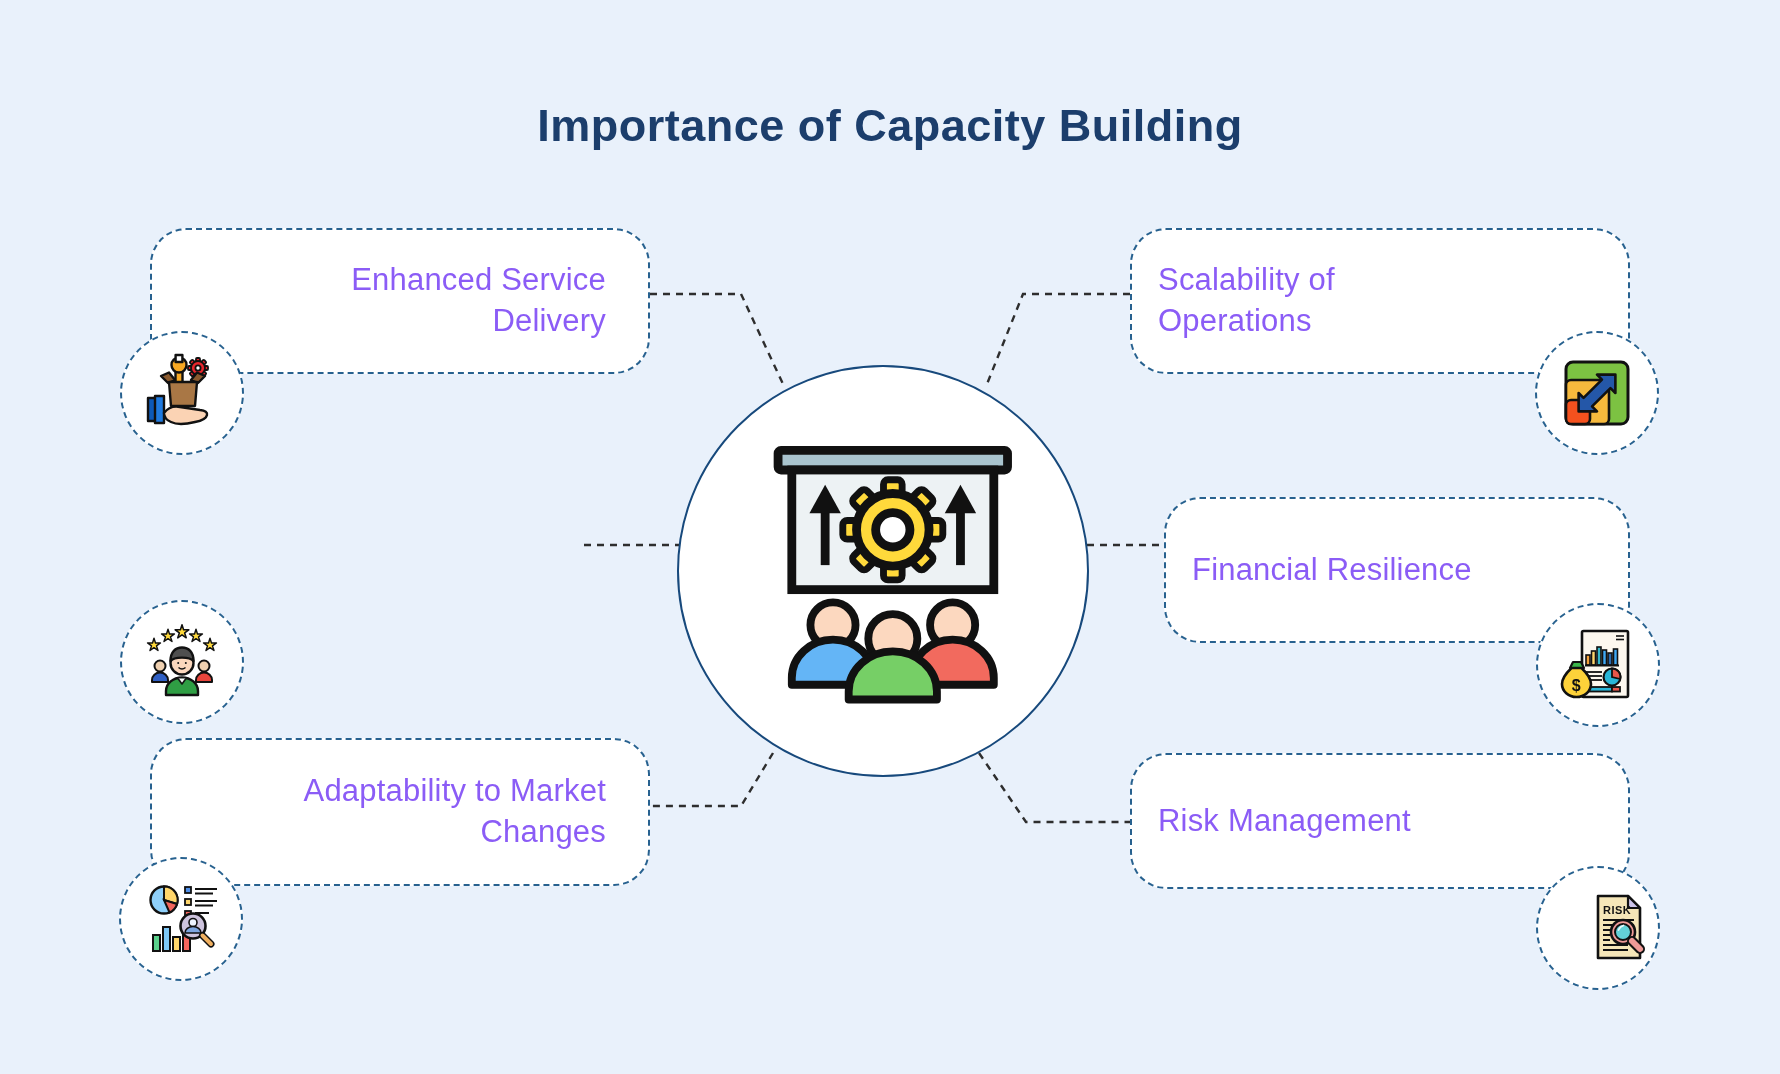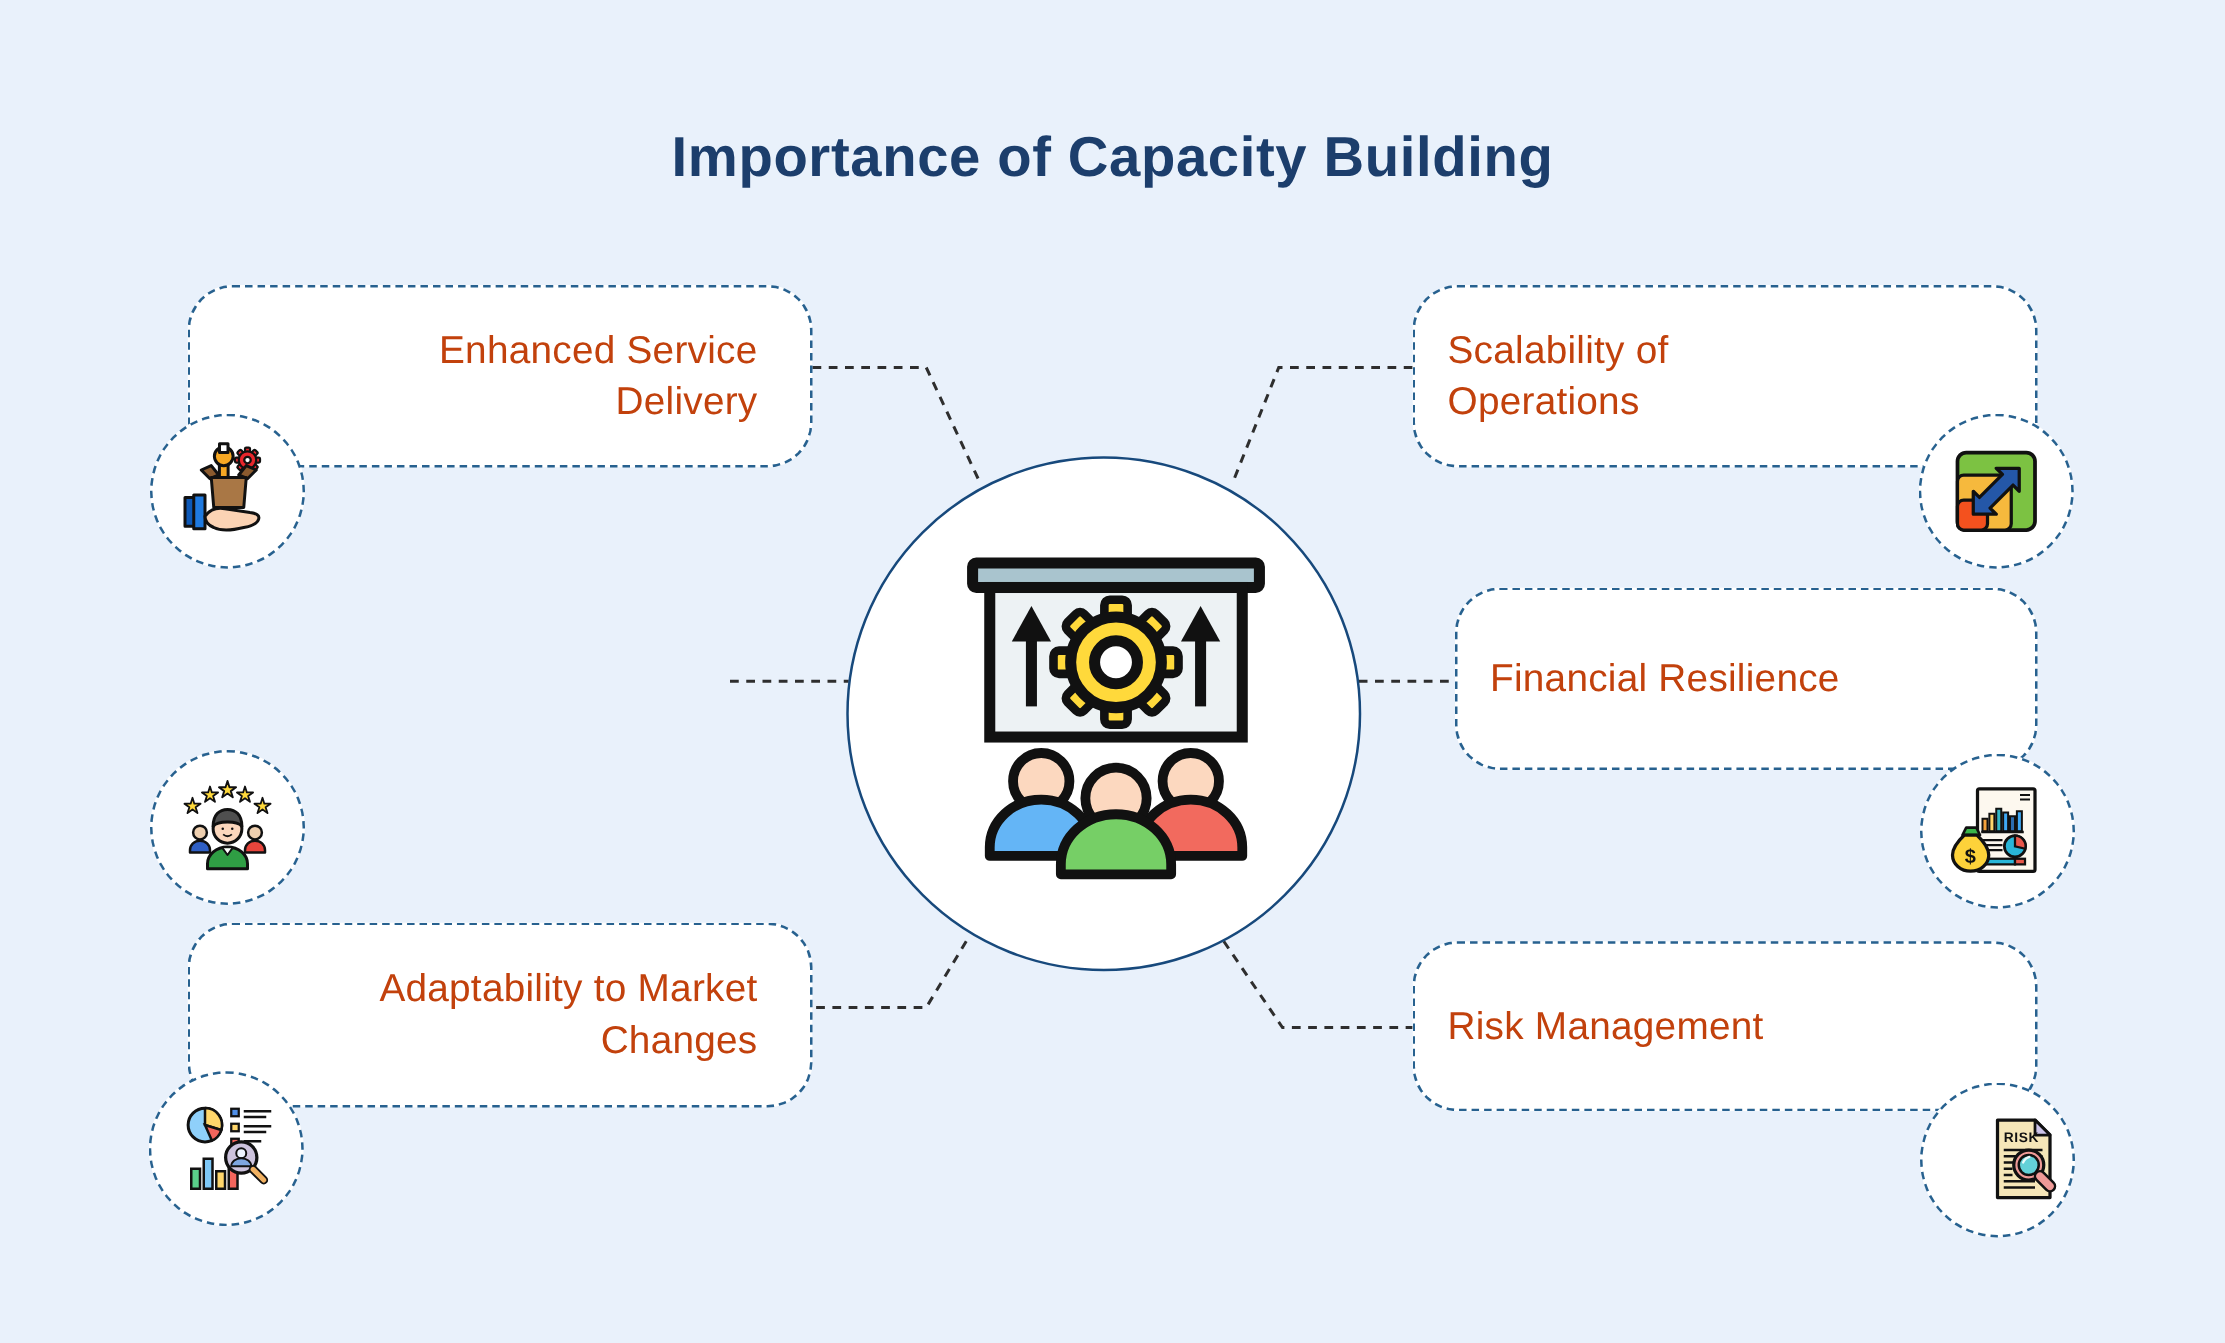--- a/index.html
+++ b/index.html
@@ -19,36 +19,36 @@
     margin-top:32px;
   }
   svg.connectors{position:absolute;left:0;top:0;z-index:1;}
   .conn{fill:none;stroke:#2e2e2e;stroke-width:2.4;stroke-dasharray:7 6;}
   .box{
     position:absolute;z-index:2;
     background:#ffffff;
     border:2.4px dashed #27618f;
     border-radius:36px;
     display:flex;align-items:center;
-    color:#c2410c;font-size:31px;font-weight:500;line-height:1.32;
+    color:#8b5cf6;font-size:31px;font-weight:500;line-height:1.32;
     letter-spacing:.2px;
     box-sizing:border-box;
   }
   .box.left{justify-content:flex-end;text-align:right;padding-right:42px;}
   .box.right{justify-content:flex-start;text-align:left;padding-left:26px;}
   .box .lbl{display:block;}
   .b-l1{left:150px;top:228px;width:500px;height:146px;}
   .b-l1 .lbl{width:300px;}
   .b-l2{left:114px;top:470px;width:470px;height:146px;}
   .b-l2 .lbl{width:330px;}
   .b-l3{left:150px;top:738px;width:500px;height:148px;}
   .b-l3 .lbl{width:360px;}
   .b-r1{left:1130px;top:228px;width:500px;height:146px;}
   .b-r1 .lbl{width:245px;}
-  .b-r2{left:1164px;top:470px;width:466px;height:146px;}
+  .b-r2{left:1164px;top:497px;width:466px;height:146px;}
   .b-r3{left:1130px;top:753px;width:500px;height:136px;}
   .icon-badge{
     position:absolute;z-index:3;
     width:124px;height:124px;border-radius:50%;
     background:#ffffff;border:2.4px dashed #27618f;
     display:flex;align-items:center;justify-content:center;
     box-sizing:border-box;
   }
   .i-l1{left:120px;top:331px;}
   .i-l2{left:120px;top:600px;}

